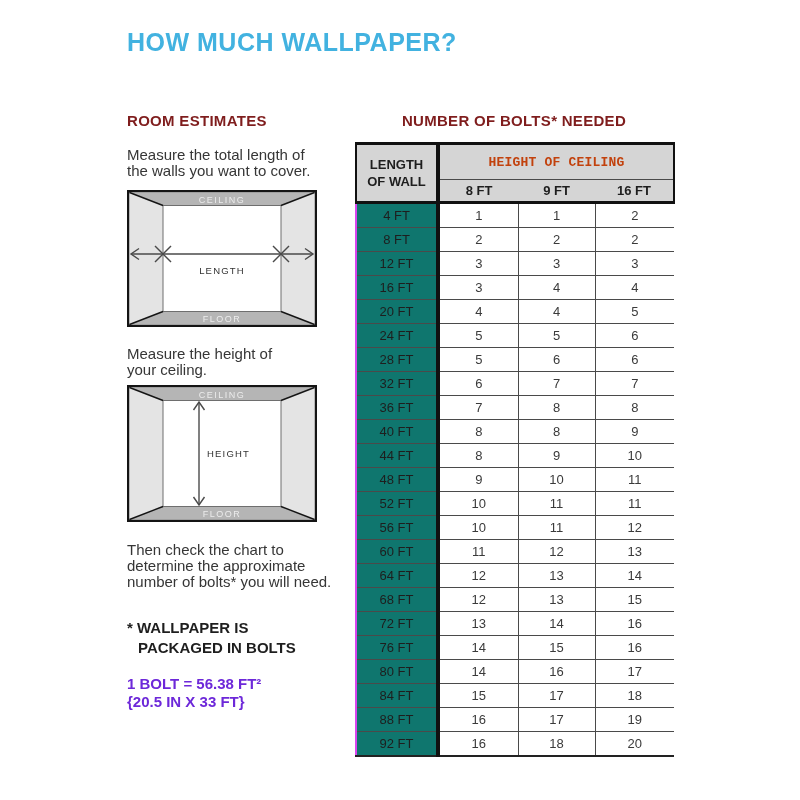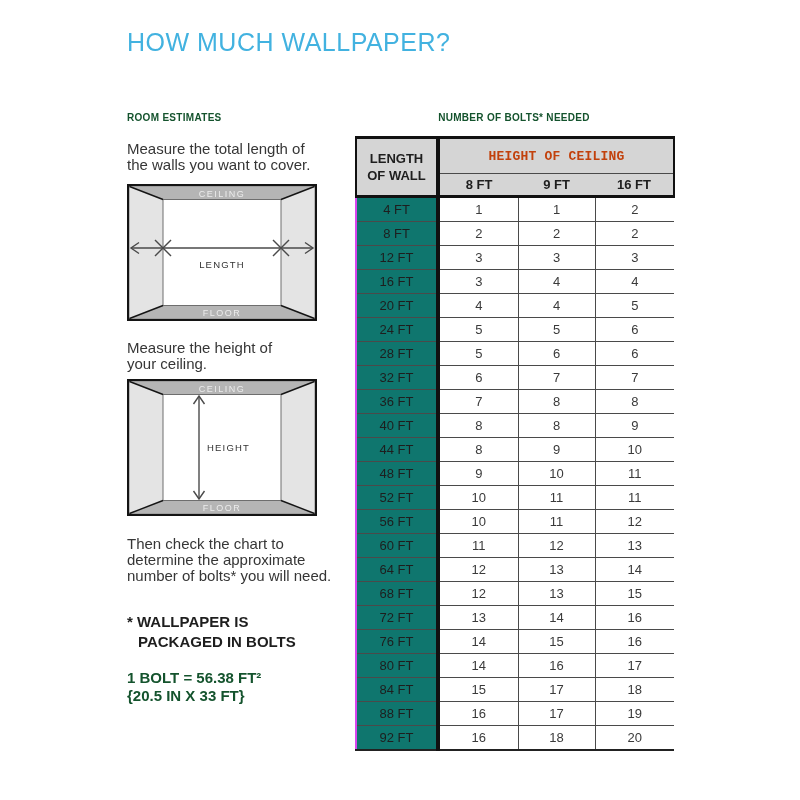--- a/index.html
+++ b/index.html
@@ -3,46 +3,46 @@
 <meta charset="utf-8">
 <style>
   html,body { margin:0; padding:0; }
   body {
     width:800px; height:800px; background:#ffffff; position:relative;
     font-family:"Liberation Sans", sans-serif; color:#222;
     overflow:hidden;
   }
   .page-title {
     position:absolute; left:127px; top:28px;
-    font-size:25px; font-weight:normal; letter-spacing:.5px;
+    font-size:25px; font-weight:bold; letter-spacing:.5px;
     color:#42B2E0; margin:0;text-align:right;
   }
   .section-heading {
-    font-size:10px; font-weight:bold; letter-spacing:.3px;
-    color:#14532d; margin:0;
+    font-size:15px; font-weight:bold; letter-spacing:.3px;
+    color:#7f1d1d; margin:0;
   }
   
   .left-col { position:absolute; left:127px; top:112px; width:220px; }
   .para {
     font-size:15px; line-height:16px; color:#363636;
     margin:0; white-space:pre-line;
   }
   .p1 { margin-top:18px; }
   .room-svg { display:block; margin-top:11px; }
   .p2 { margin-top:19px; }
   .svg2 { margin-top:7px; }
   .p3 { margin-top:20px; }
   .footnote {
     margin:28px 0 0 0; font-size:15px; line-height:20px;
     font-weight:bold; color:#1e1e1e;
   }
   .footnote .indent { padding-left:11px; }
   .bolt-note {
     margin:17px 0 0 0; font-size:15px; line-height:18px;
-    font-weight:bold; color:#14532d; white-space:pre-line;
+    font-weight:bold; color:#6d28d9; white-space:pre-line;
   }
   
   .right-col { position:absolute; left:355px; top:112px; width:318px; }
   .right-col .section-heading { text-align:center; }
   table.bolts {
     border-collapse:collapse; table-layout:fixed; width:318px;
     margin-top:13px;
   }
   table.bolts th, table.bolts td {
     padding:0; text-align:center; font-size:13px;

